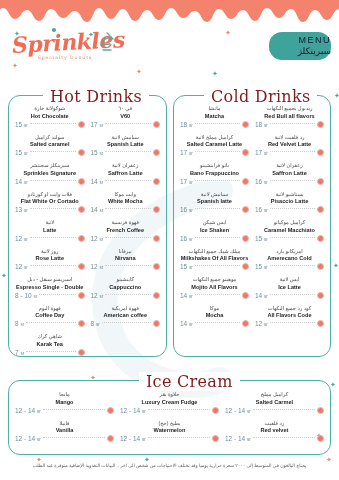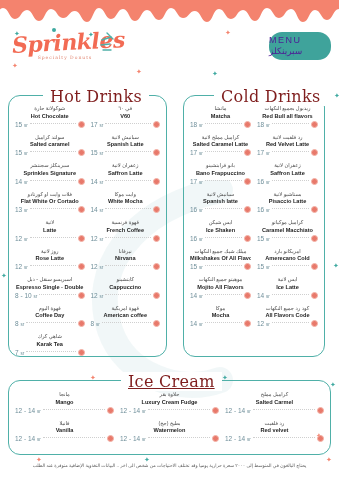--- a/index.html
+++ b/index.html
@@ -74,22 +74,22 @@
     width: 28px; height: 28px;
   }
 
   
   .menu-badge {
     position: absolute;
     right: 8px; top: 32px;
     width: 62px; height: 28px;
     background: #3FA39B;
     border-radius: 13px;
-    color: #4c1d95;
-    text-align: left;
+    color: #0f172a;
+    text-align: right;
     padding-top: 3px;
   }
   .menu-badge .en {
     font-size: 9px;
     letter-spacing: 1.5px;
     line-height: 11px;
     font-weight: 300;
   }
   .menu-badge .ar {
     font-size: 9px;
@@ -107,37 +107,37 @@
   }
 
   
   .section {
     position: absolute;
     border: 1.2px solid #4FB0A8;
     border-radius: 12px;
     background: transparent;
   }
   #sec-hot  { left: 8px;   top: 95px;  width: 159px; height: 262px; }
-  #sec-cold { left: 183px; top: 95px;  width: 142px; height: 262px; }
+  #sec-cold { left: 173px; top: 95px;  width: 158px; height: 262px; }
   #sec-ice  { left: 8px;   top: 380px; width: 323px; height: 75px;  }
 
   .sec-title {
     position: absolute;
     top: -9px;
     background: #ffffff;
     padding: 0 7px;
     font-family: "DejaVu Serif", serif;
     font-size: 16px;
     color: #7f1d1d;
     white-space: nowrap;
     letter-spacing: 0.3px;
   }
   #sec-hot  .sec-title { left: 34px; }
   #sec-cold .sec-title { left: 30px; }
-  #sec-ice  .sec-title { left: 112px; text-decoration: underline; }
+  #sec-ice  .sec-title { left: 130px; }
 
   
   .items {
     display: flex;
     flex-wrap: wrap;
     padding: 9px 3px 0 3px;
   }
   .col2 > .item { width: 50%; }
   .col3 > .item { width: 33.333%; }
 

